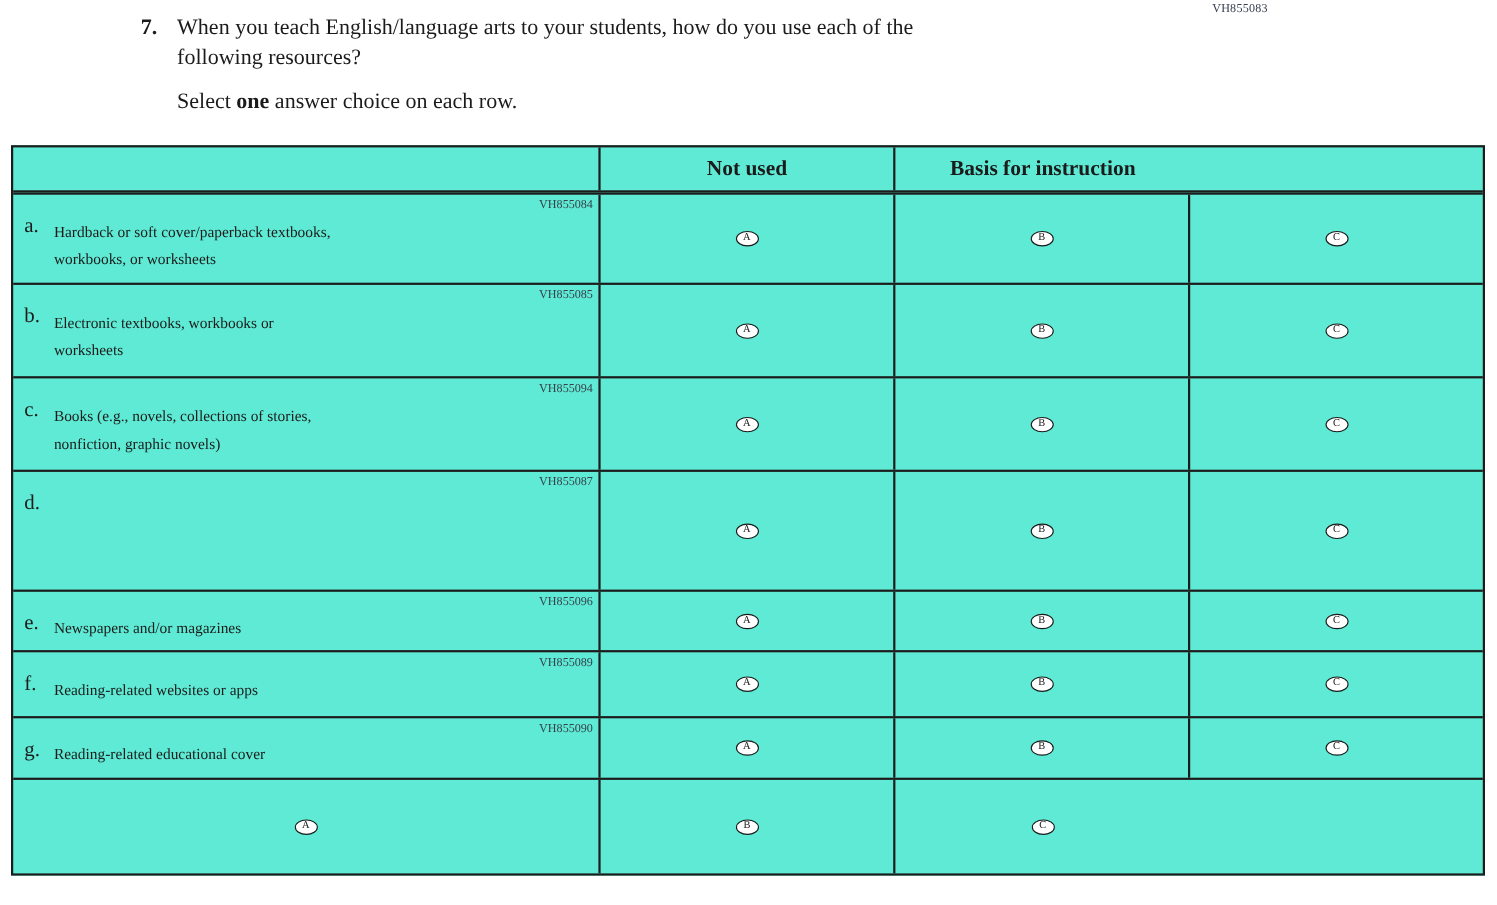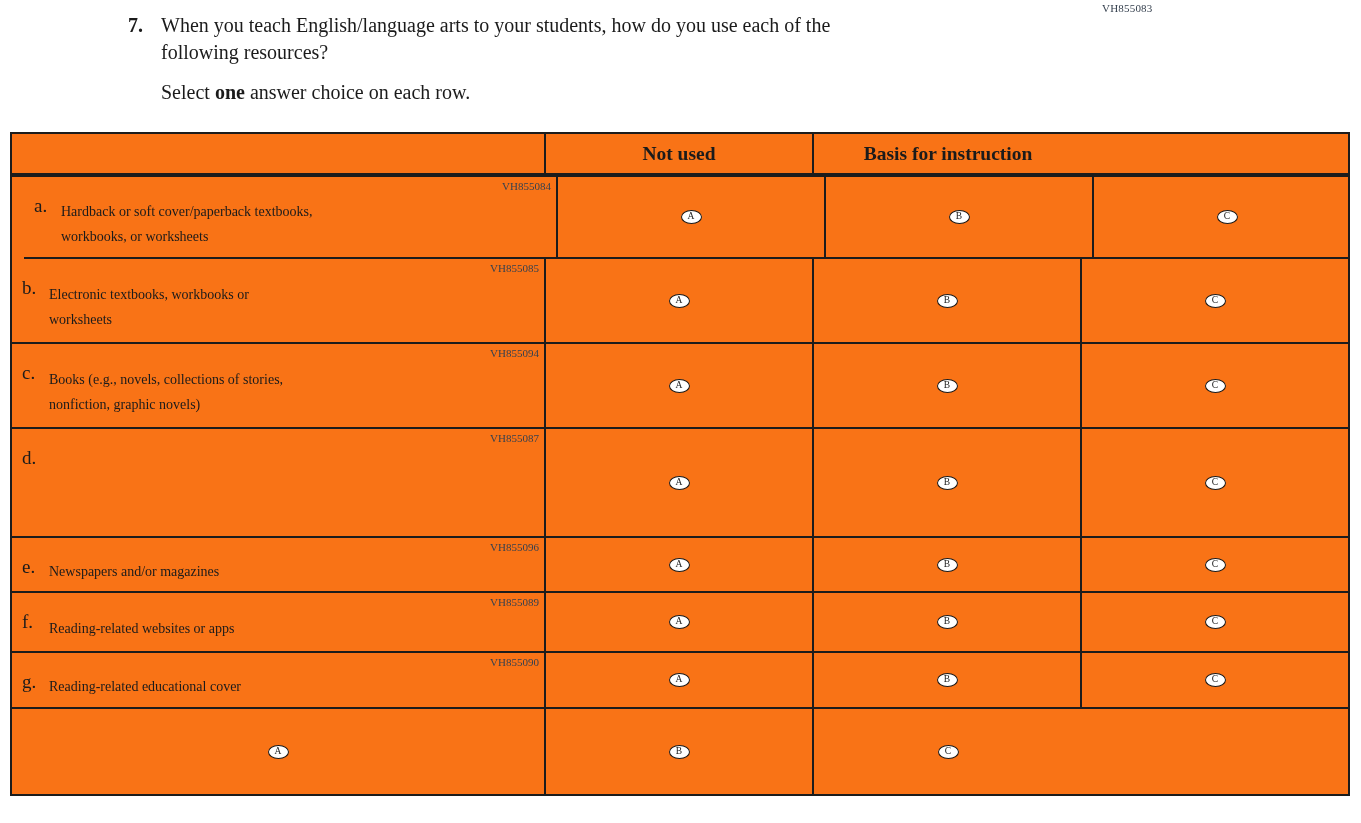--- a/index.html
+++ b/index.html
@@ -48,21 +48,21 @@
   }
   .q-instruction b { font-weight: bold; }
 
   
   .answer-table {
     position: absolute;
     left: 10px;
     top: 132px;
     width: 1340px;
     border: 2px solid #1c1c1c;
-    background: #f97316;
+    background: #5eead4;
   }
   .t-row {
     display: grid;
     grid-template-columns: 534px 268px 268px 266px;
     border-bottom: 2px solid #1c1c1c;
   }
   .t-row:last-child { border-bottom: none; }
   .cell { border-right: 2px solid #1c1c1c; position: relative; }
   .cell:last-child { border-right: none; }
 
@@ -77,21 +77,21 @@
 
   .double-rule {
     height: 2px;
     border-top: 2px solid #1c1c1c;
     border-bottom: 2px solid #1c1c1c;
     display: grid;
     grid-template-columns: 534px 268px 268px 266px;
   }
   .double-rule .cell { height: 100%; }
 
-  .h-a { min-height: 82px; margin-left: 12px; }
+  .h-a { min-height: 82px; }
   .h-b { min-height: 85px; }
   .h-c { min-height: 85px; }
   .h-d { min-height: 109px; }
   .h-e { min-height: 55px; }
   .h-f { min-height: 60px; }
   .h-g { min-height: 56px; }
   .h-h { min-height: 85px; }
 
   .label-cell {
     display: flex;

